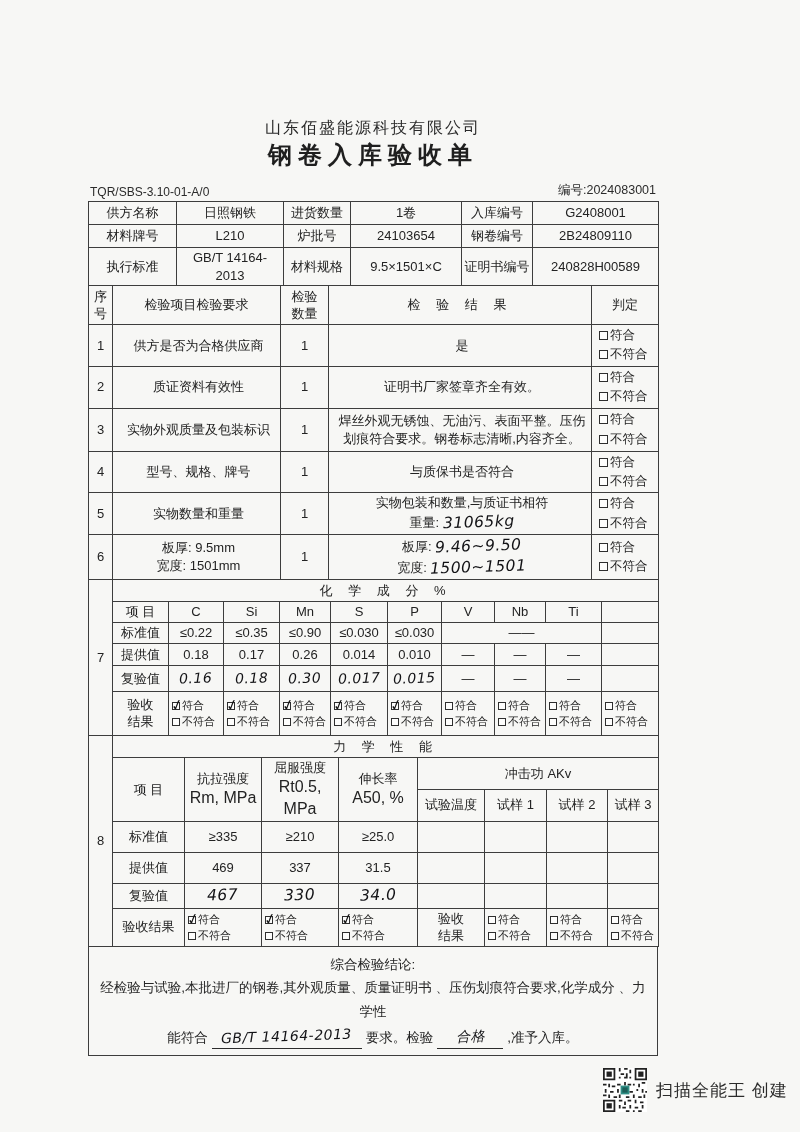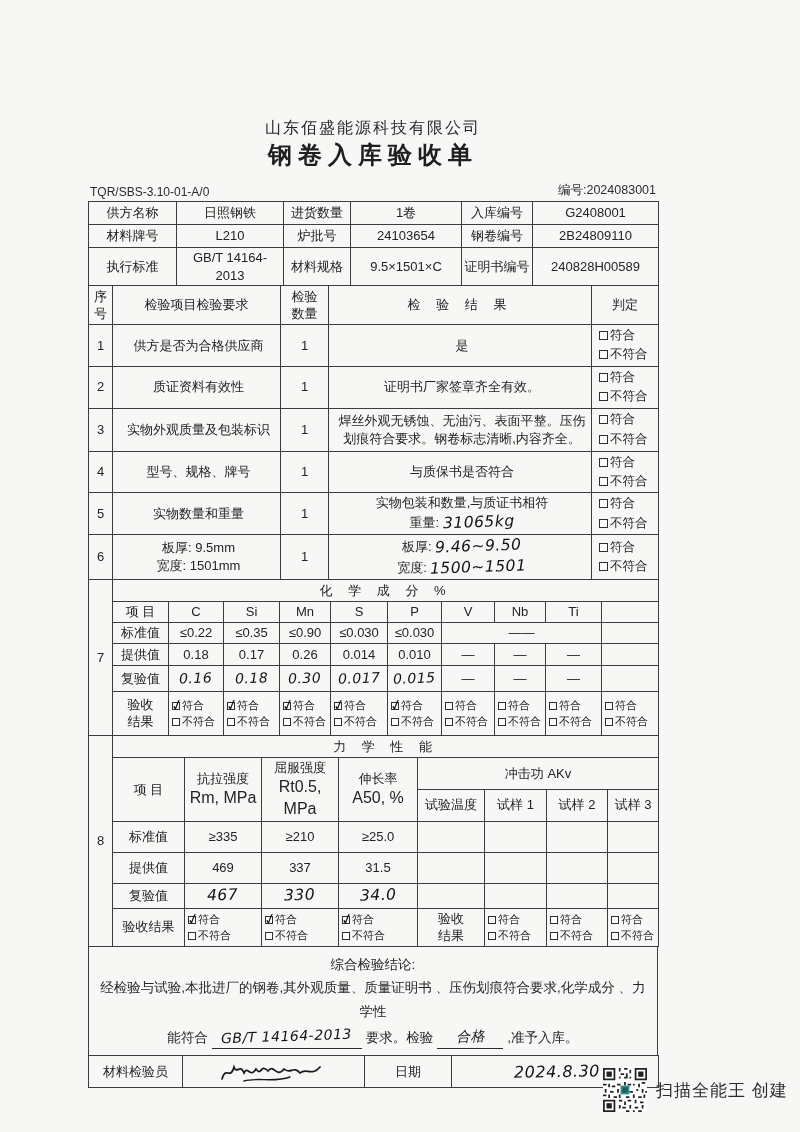--- a/index.html
+++ b/index.html
@@ -433,31 +433,20 @@
       </table>
 
     <table class="t sign">
       <colgroup>
           <col style="width:94px">
           <col style="width:182px">
           <col style="width:87px">
           <col style="width:207px">
         </colgroup>
       <tbody>
-          <tr style="height:32px">
-        <td>材料检验员</td>
-        <td class="sigcell">
-          <svg class="sig" width="120" height="30" viewBox="0 0 120 30">
-            <path d="M8 22 C12 8 16 24 20 10 C23 18 26 6 30 16 C34 8 36 22 42 12 C48 20 46 6 54 14 C60 6 62 22 70 12 C76 18 80 8 86 16 C92 10 98 20 106 10" stroke="#1a1a1a" stroke-width="1.7" fill="none" stroke-linecap="round"></path>
-            <path d="M30 24 C44 20 60 26 76 20" stroke="#1a1a1a" stroke-width="1.4" fill="none" stroke-linecap="round"></path>
-          </svg>
-        </td>
-        <td>日期</td>
-        <td class="al"><span class="hw hw-date">2024.8.30</span></td>
-      </tr>
     </tbody>
       </table>
 
   </div>
 
   <div class="scan-footer">
     <svg width="44" height="44" viewBox="0 0 25 25">
       <rect width="25" height="25" fill="#ffffff"></rect>
       <path fill="#222222" fill-rule="evenodd" d="M0 0h7v7H0zM1 1v5h5V1z"></path>
         <rect x="2" y="2" width="3" height="3" fill="#222222"></rect>

